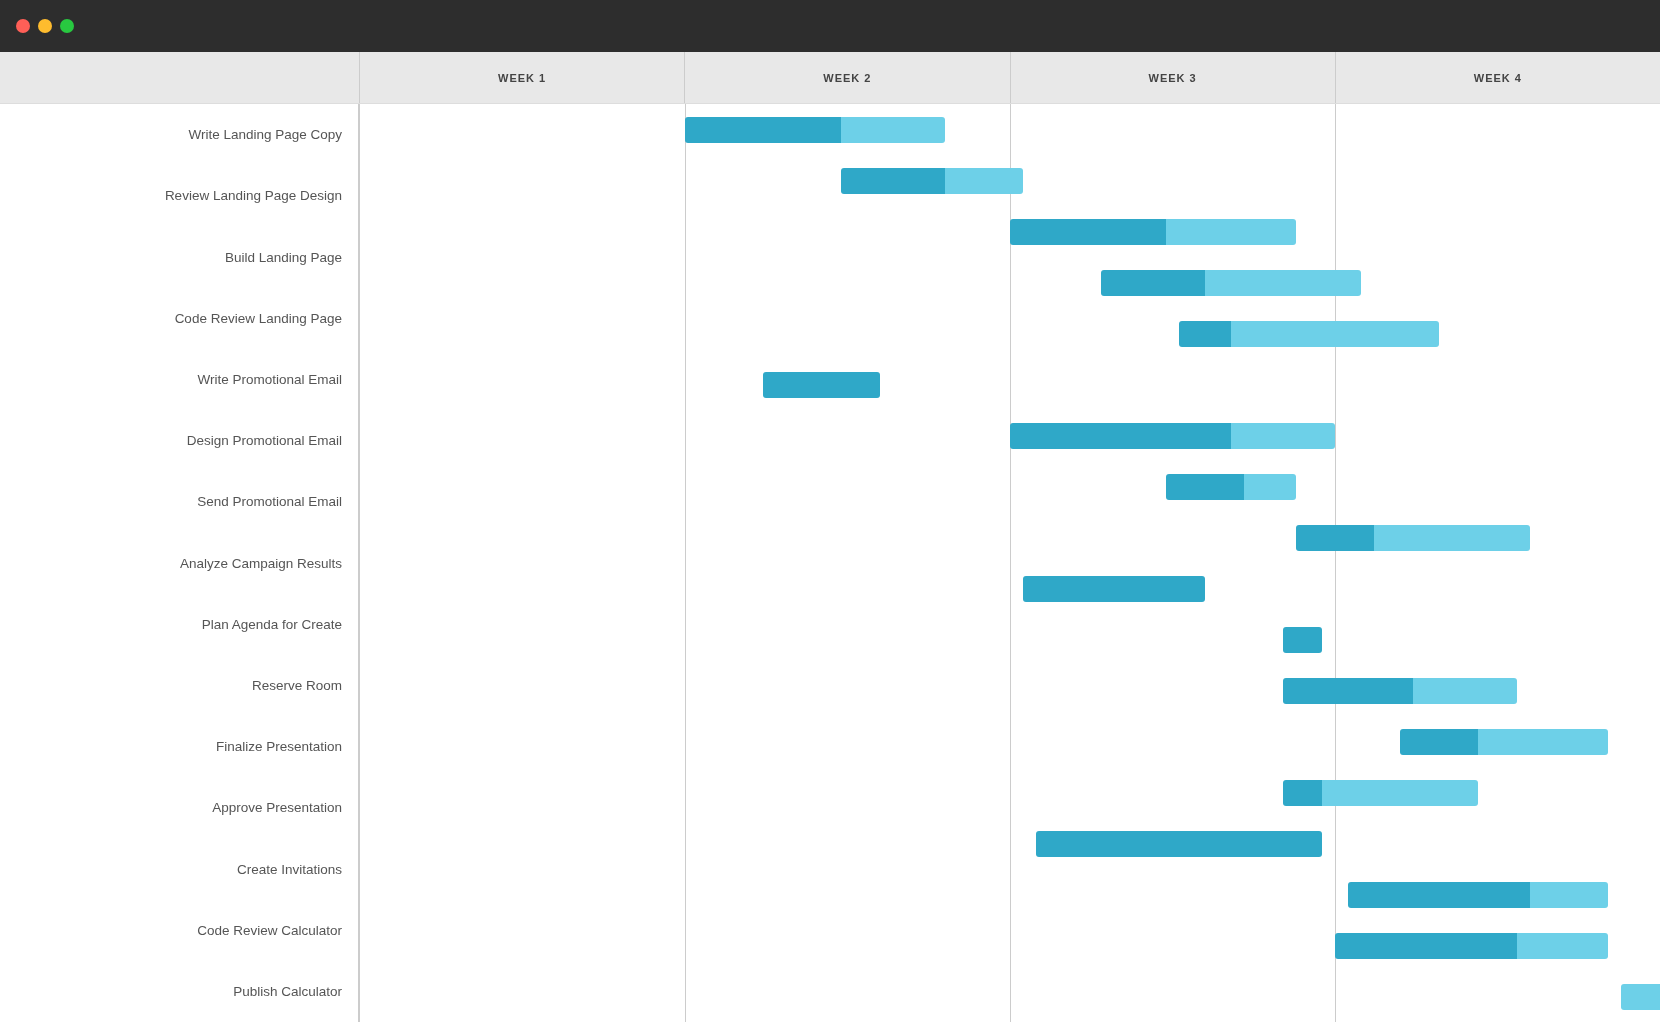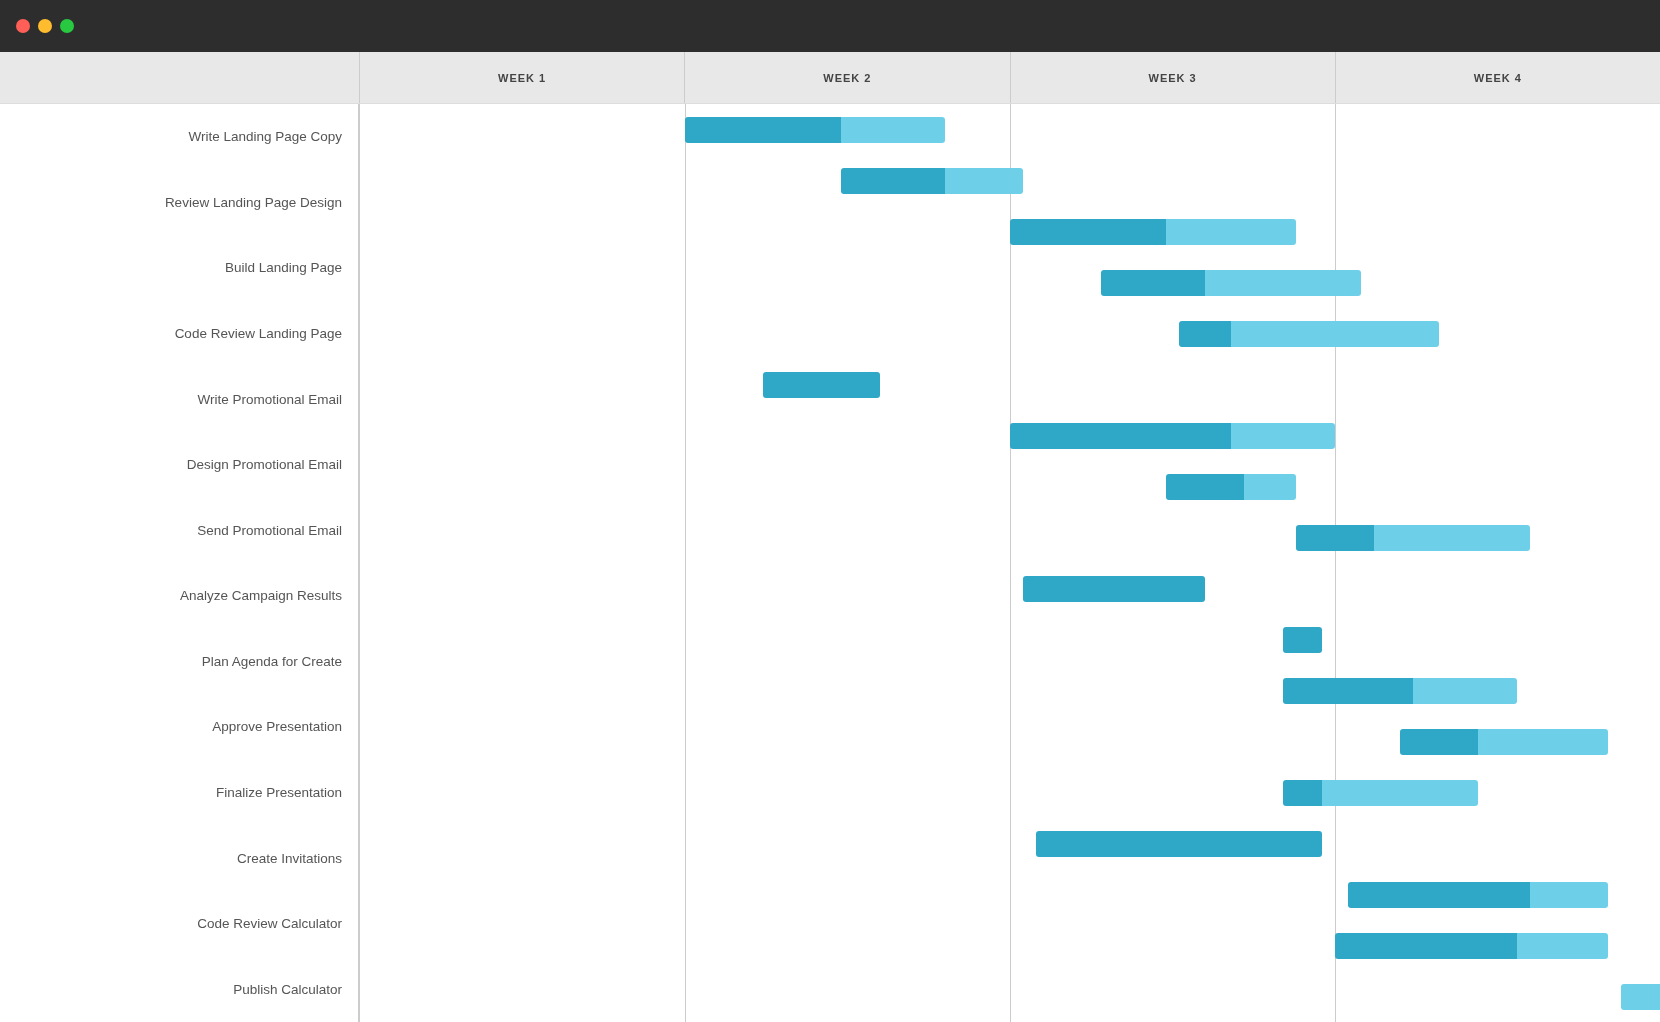--- a/index.html
+++ b/index.html
@@ -144,22 +144,23 @@
     <div class="task-labels" id="task-labels">
         <div class="task-label">Write Landing Page Copy</div>
         <div class="task-label">Review Landing Page Design</div>
         <div class="task-label">Build Landing Page</div>
         <div class="task-label">Code Review Landing Page</div>
         <div class="task-label">Write Promotional Email</div>
         <div class="task-label">Design Promotional Email</div>
         <div class="task-label">Send Promotional Email</div>
         <div class="task-label">Analyze Campaign Results</div>
         <div class="task-label">Plan Agenda for Create</div>
+        <div class="task-label">Reserve Room</div>
+        <div class="task-label">Finalize Presentation</div>
         <div class="task-label">Approve Presentation</div>
-        <div class="task-label">Finalize Presentation</div>
         <div class="task-label">Create Invitations</div>
         <div class="task-label">Code Review Calculator</div>
         <div class="task-label">Publish Calculator</div>
       </div>
     <div class="gantt-area" id="gantt-area">
       <div class="week-dividers" id="week-dividers">
           <div class="week-divider" style="left: 25%;"></div>
           <div class="week-divider" style="left: 50%;"></div>
           <div class="week-divider" style="left: 75%;"></div>
         </div>

